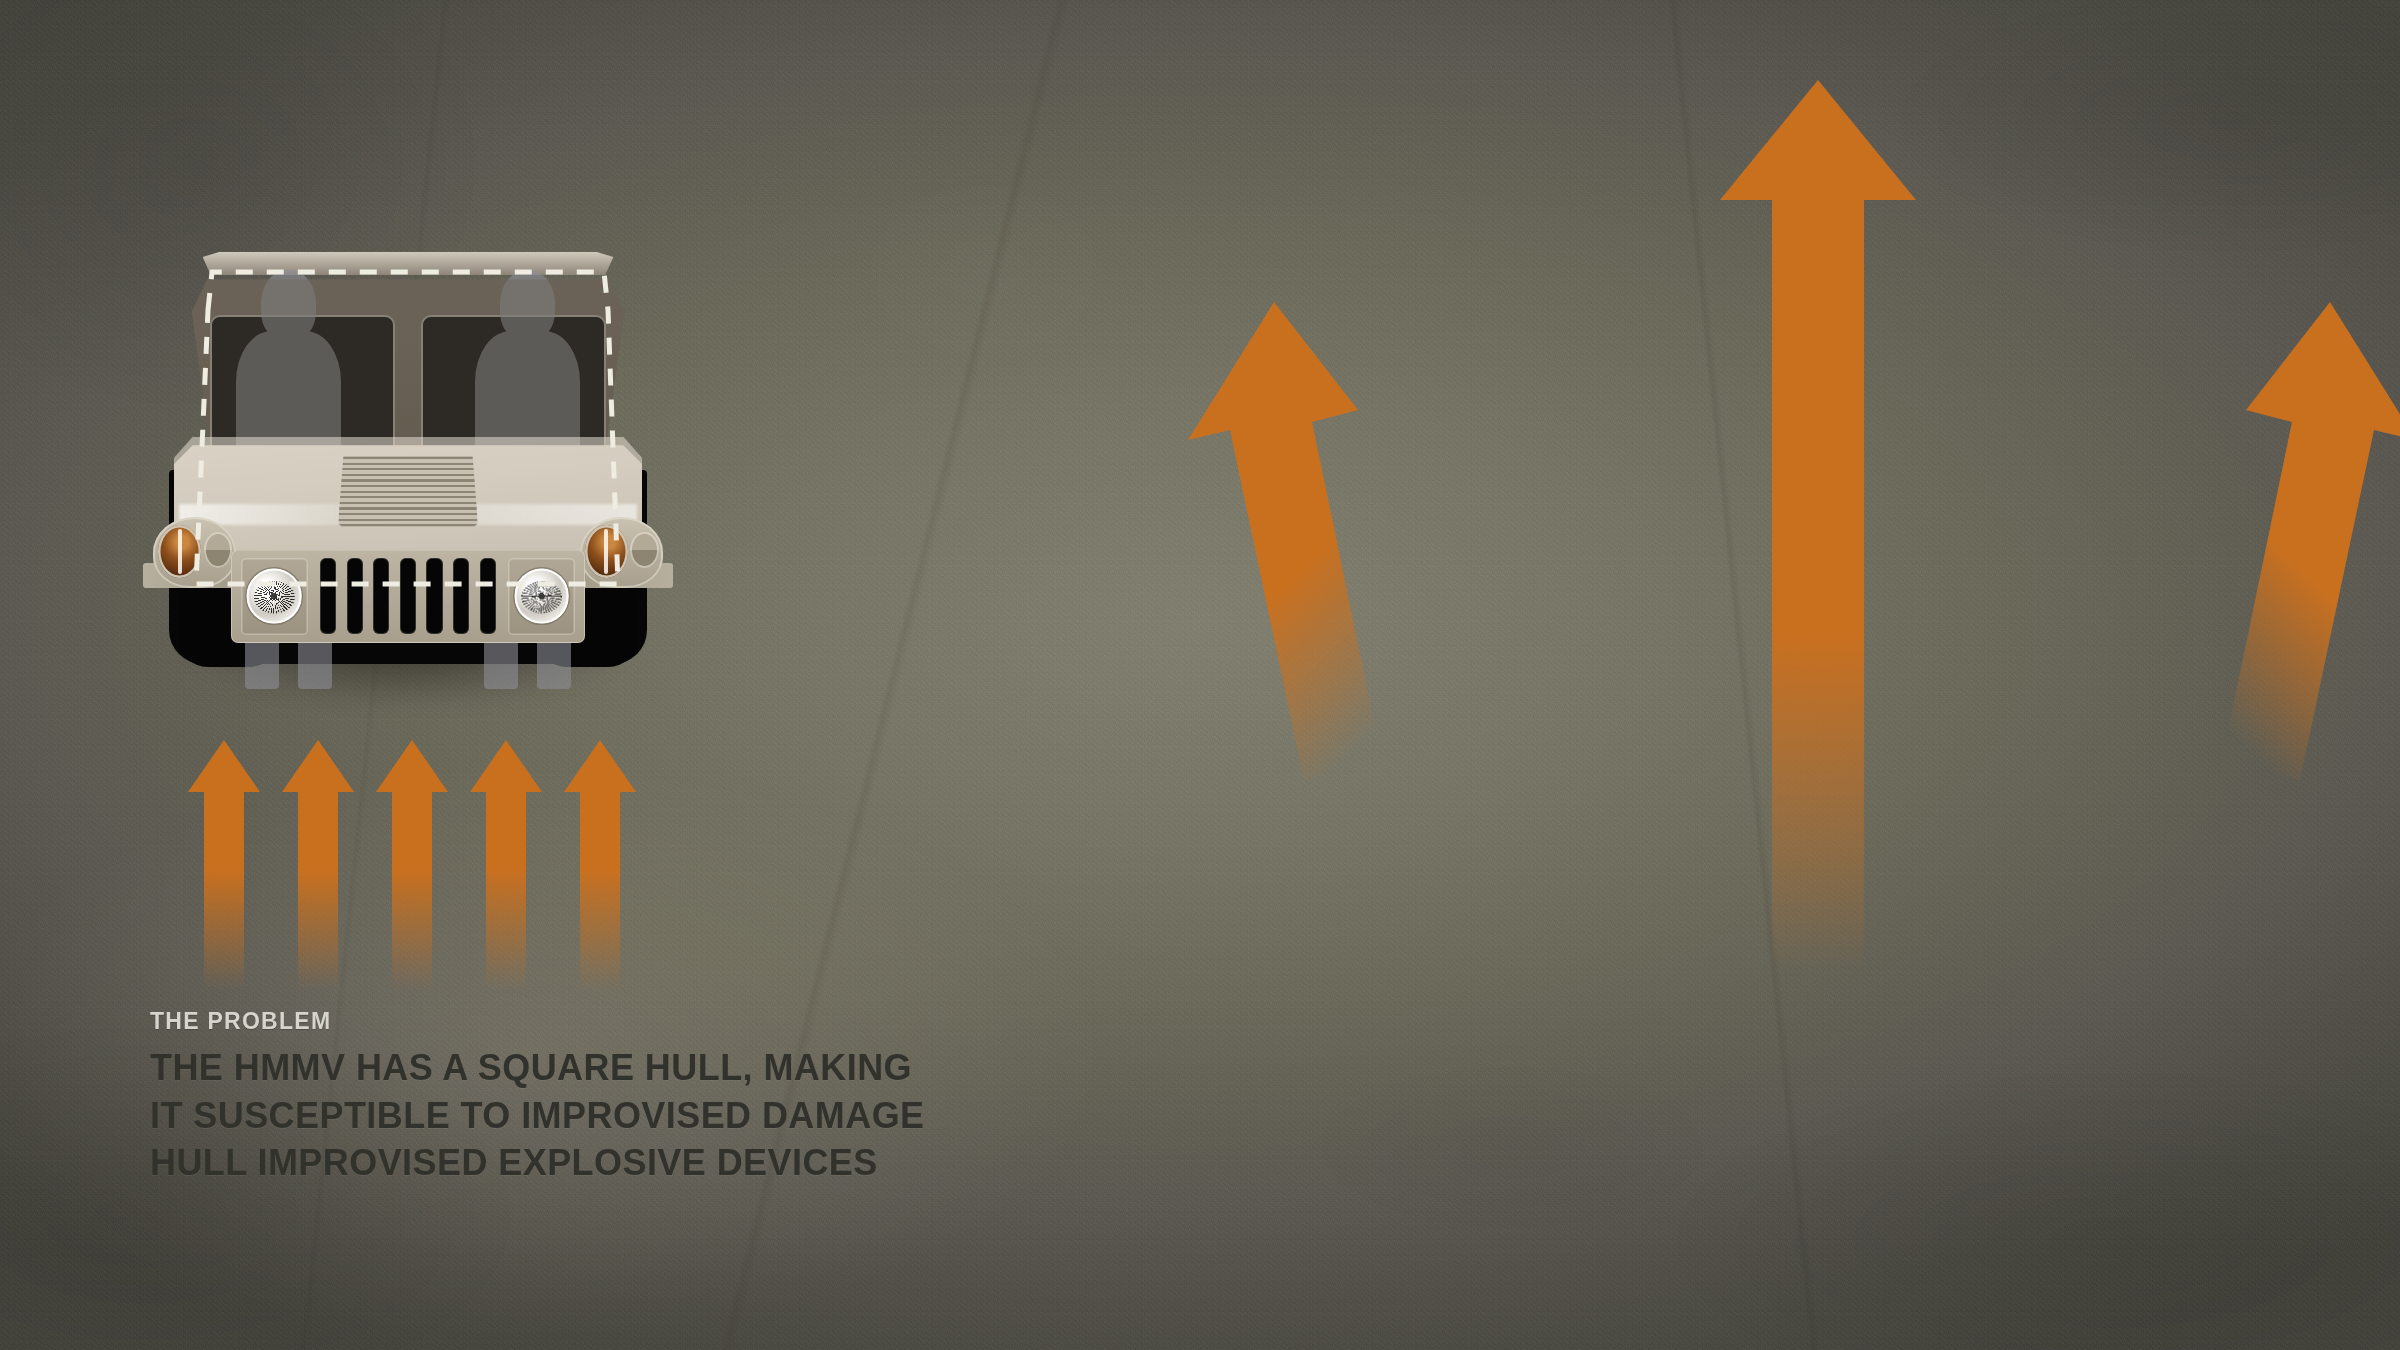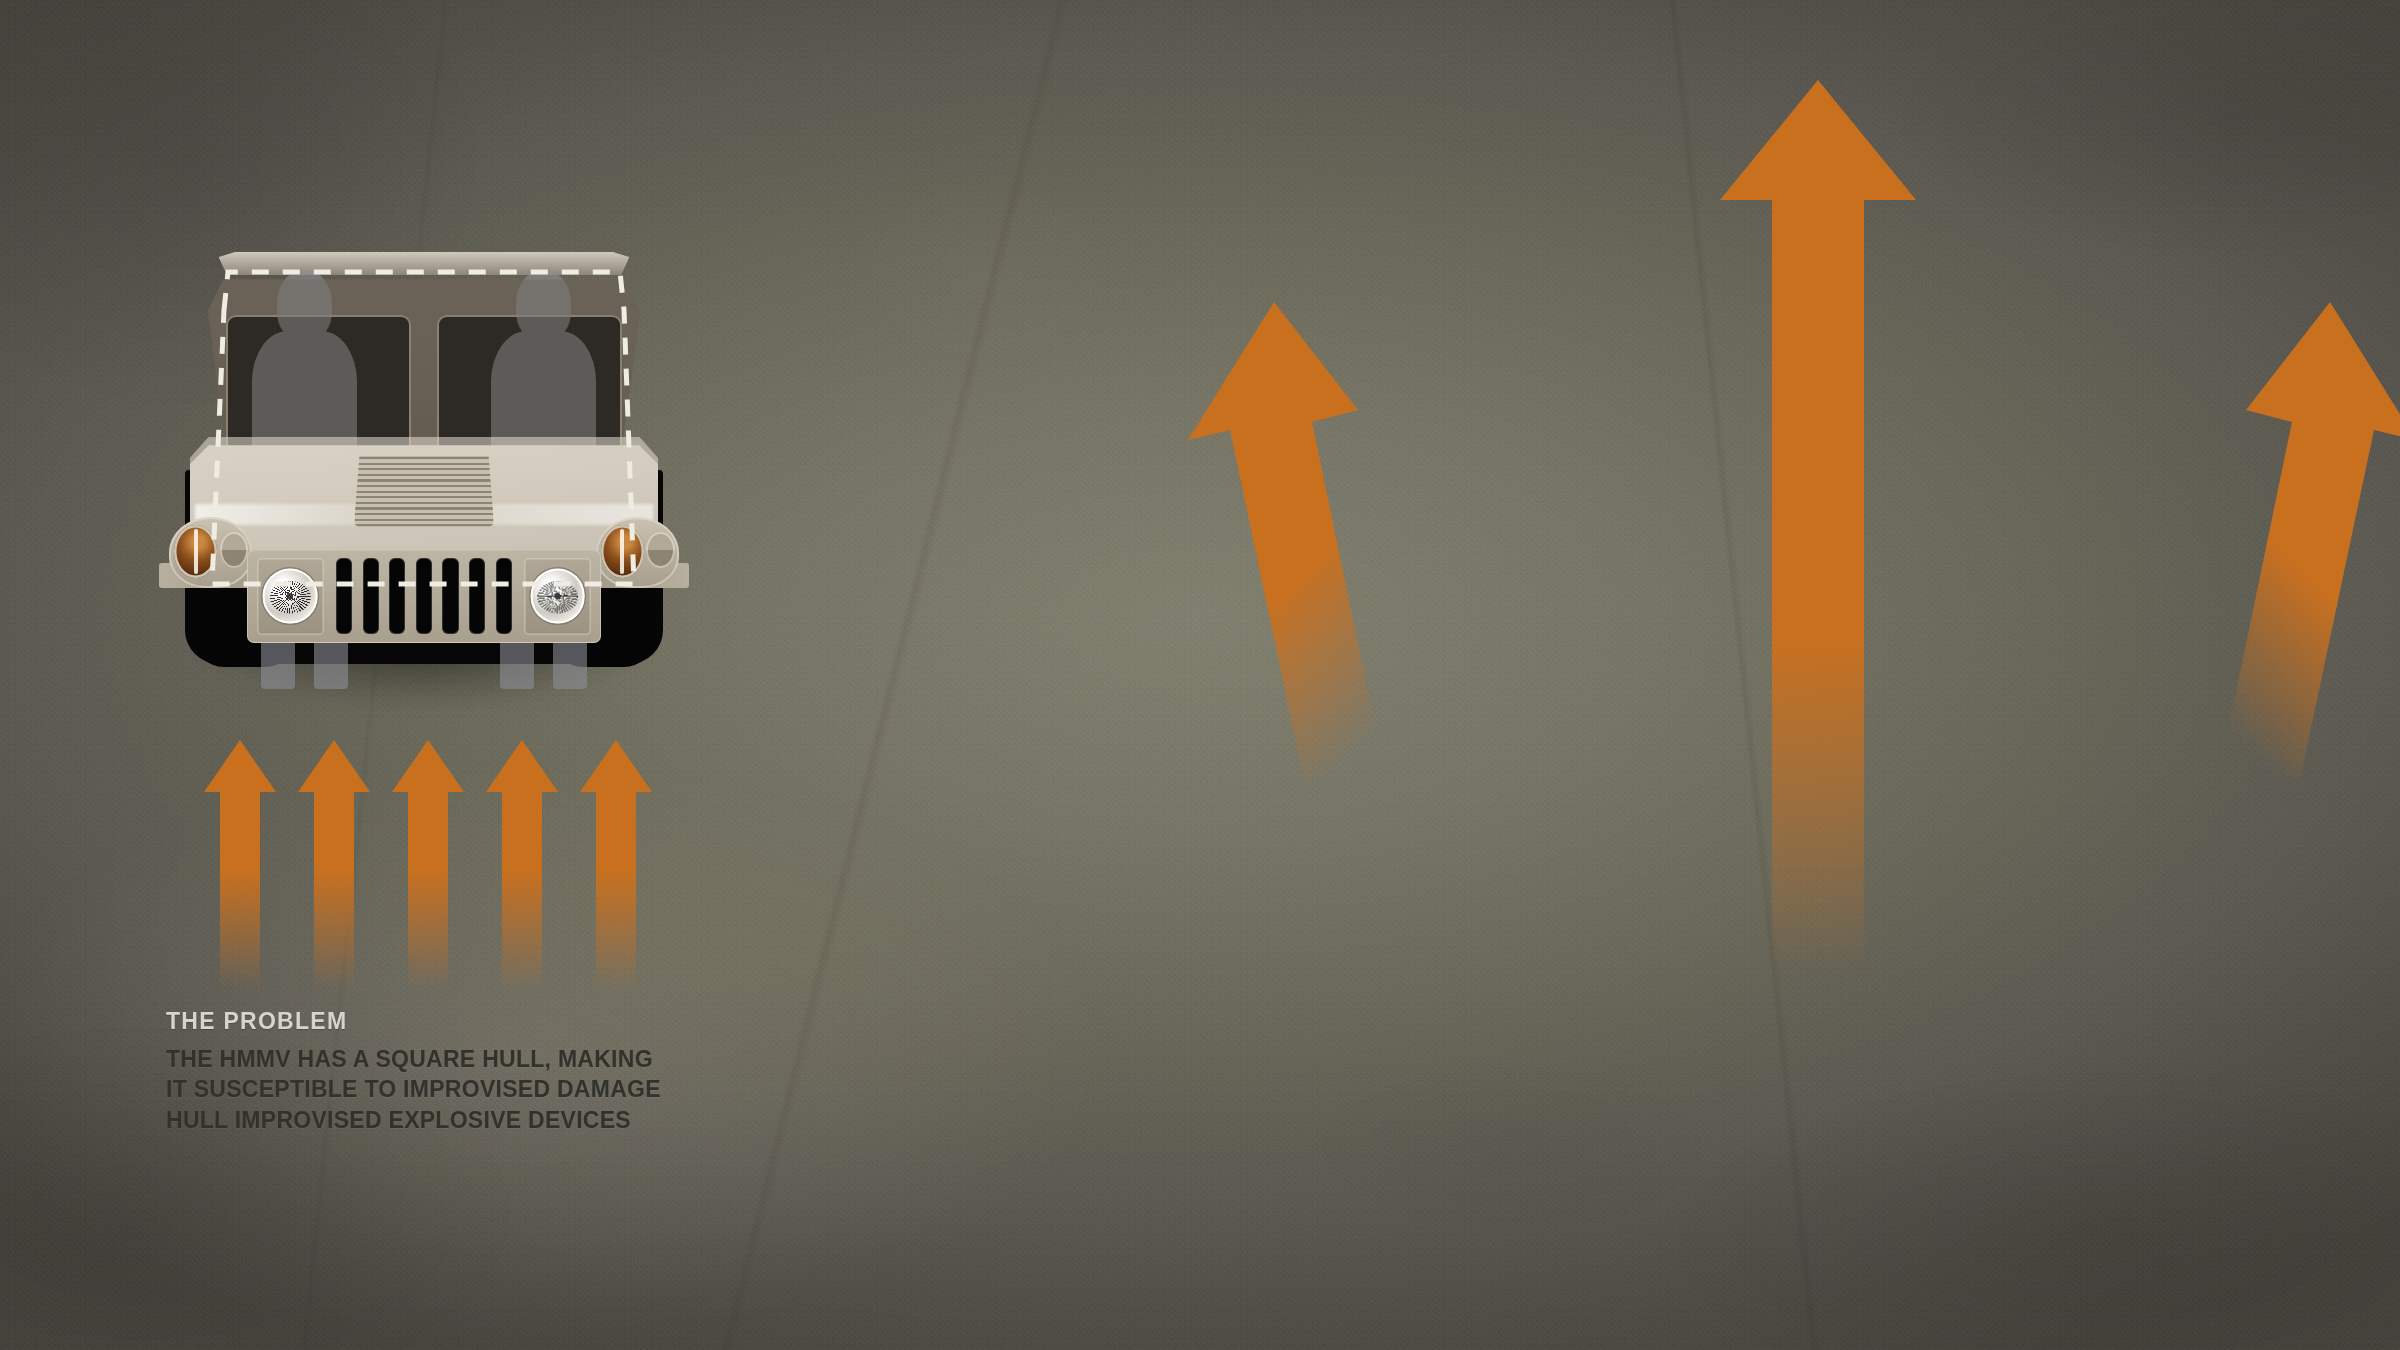--- a/index.html
+++ b/index.html
@@ -43,21 +43,21 @@
   .bg-scuff{
     position:absolute; inset:0; opacity:.22;
     background:
       linear-gradient(104deg, transparent 38.6%, rgba(60,50,40,.5) 38.8%, transparent 39.1%),
       linear-gradient(84deg,  transparent 71.2%, rgba(40,36,30,.42) 71.35%, transparent 71.6%),
       linear-gradient(96deg,  transparent 17.4%, rgba(40,36,30,.3) 17.5%, transparent 17.7%);
   }
 
   
   .panel{ position:absolute; top:0; height:1350px; }
-  #panel-problem{ left:0; width:1200px;margin-left:16px; }
+  #panel-problem{ left:0; width:1200px; }
   #panel-solution{ left:1200px; width:1200px; }
 
   
   .vehicle{ position:absolute; }
   #veh-left { left:148px; top:252px; width:520px; height:420px; }
 
   .v-ground-shadow{
     position:absolute; left:-12%; top:78%; width:124%; height:46%;
     background:radial-gradient(ellipse 50% 50% at 50% 30%, rgba(0,0,0,.5), rgba(0,0,0,0) 72%);
     filter:blur(9px);
@@ -241,21 +241,21 @@
 
   
   .caption{ position:absolute; }
   #cap-problem { left:150px; top:1010px; }
   .cap-kicker{
     font-size:23px; font-weight:bold; letter-spacing:.055em;
     color:#d6d5cd; line-height:1; margin-bottom:11px;
     text-shadow:0 1px 1px rgba(0,0,0,.22);
   }
   .cap-body{
-    font-size:23px; font-weight:bold; letter-spacing:.012em;
+    font-size:36px; font-weight:bold; letter-spacing:.012em;
     color:#32322d; line-height:1.325;
     text-shadow:0 1px 0 rgba(255,255,255,.05);
   }
   .cap-body div{ white-space:nowrap; }
 </style>
 </head>
 <body>
 
 <div id="stage">
   <div class="bg-base"></div>

